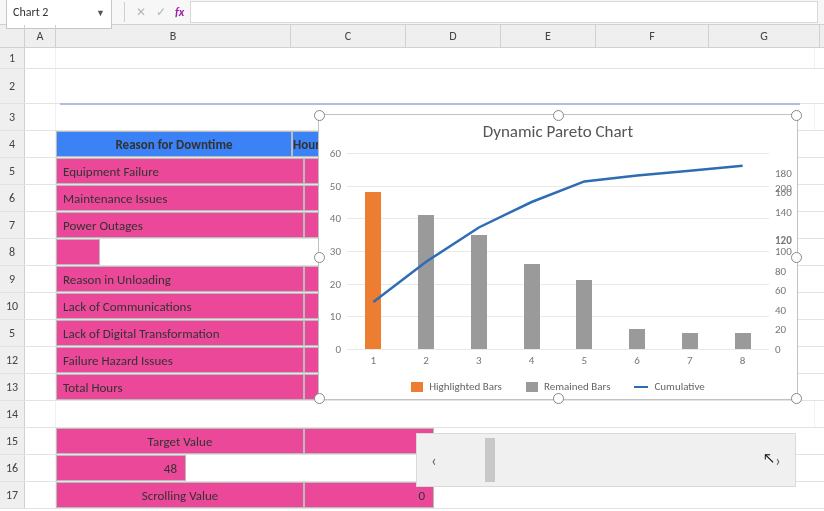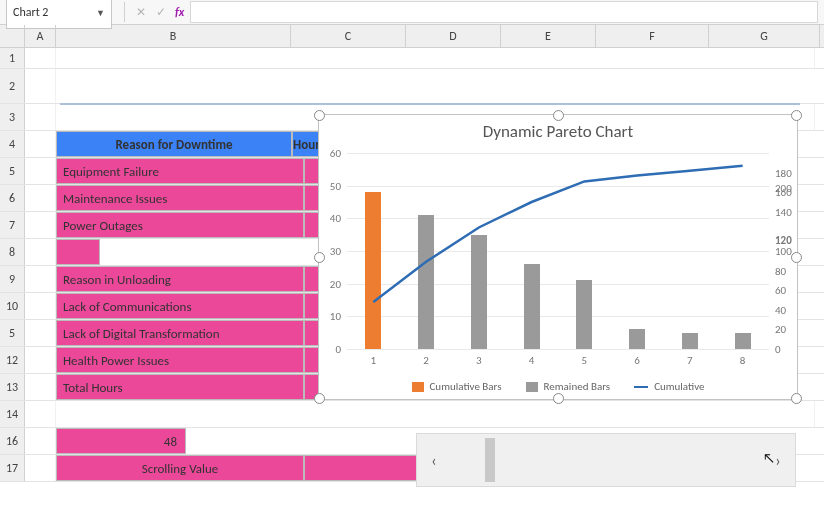--- a/index.html
+++ b/index.html
@@ -318,36 +318,42 @@
     </div>
   <div class="row">
       <div class="row-head">5</div>
       <div class="cell col-A"></div>
       <div class="cell col-B tbl-cell">Lack of Digital Transformation</div>
       <div class="cell tbl-cell" style="width:30px"></div>
     </div>
   <div class="row">
       <div class="row-head">12</div>
       <div class="cell col-A"></div>
-      <div class="cell col-B tbl-cell">Health Power Issues</div>
+      <div class="cell col-B tbl-cell">Failure Hazard Issues</div>
       <div class="cell tbl-cell" style="width:30px"></div>
     </div>
   <div class="row">
       <div class="row-head">13</div>
       <div class="cell col-A"></div>
       <div class="cell col-B tbl-cell">Total Hours</div>
       <div class="cell tbl-cell" style="width:30px"></div>
     </div>
 
   <div class="row">
       <div class="row-head">14</div>
       <div class="cell col-A"></div>
       <div class="cell" style="width:758px"></div>
     </div>
 
+  <div class="row">
+    <div class="row-head">15</div>
+    <div class="cell col-A"></div>
+    <div class="cell col-B tbl-cell" style="text-align:center">Target Value</div>
+    <div class="cell col-C tbl-cell right">0</div>
+  </div>
   <div class="row">
     <div class="row-head">16</div>
     <div class="cell col-A"></div>
     <div class="cell col-C tbl-cell right">48</div>
   </div>
   <div class="row">
     <div class="row-head">17</div>
     <div class="cell col-A"></div>
     <div class="cell col-B tbl-cell" style="text-align:center">Scrolling Value</div>
     <div class="cell col-C tbl-cell right">0</div>
@@ -397,21 +403,21 @@
         <div class="bar rem" style="left: 290.125px; height: 19.6px;"></div>
         <div class="bar rem" style="left: 342.875px; height: 16.3333px;"></div>
         <div class="bar rem" style="left: 395.625px; height: 16.3333px;"></div>
         <svg width="422" height="196" style="position: absolute; left: 0px; top: 0px;">
           <path d="M26.375 148.96 L79.125 108.78 L131.875 74.48 L184.625 49 L237.375 28.420000000000016 L290.125 22.539999999999992 L342.875 17.639999999999986 L395.625 12.73999999999998 " fill="none" stroke="#2e6cb3" stroke-width="2.5"></path>
         </svg>
       </div>
     <div class="legend">
       <div class="legend-item">
           <span class="swatch" style="background:#ed7d31"></span>
-          <span>Cumulative Bars</span>
+          <span>Highlighted Bars</span>
         </div>
       <div class="legend-item">
           <span class="swatch" style="background:#9a9a9a"></span>
           <span>Remained Bars</span>
         </div>
       <div class="legend-item">
           <span class="swatch" style="width:14px;height:2px;background:#2e6cb3"></span>
           <span>Cumulative</span>
         </div>
     </div>

